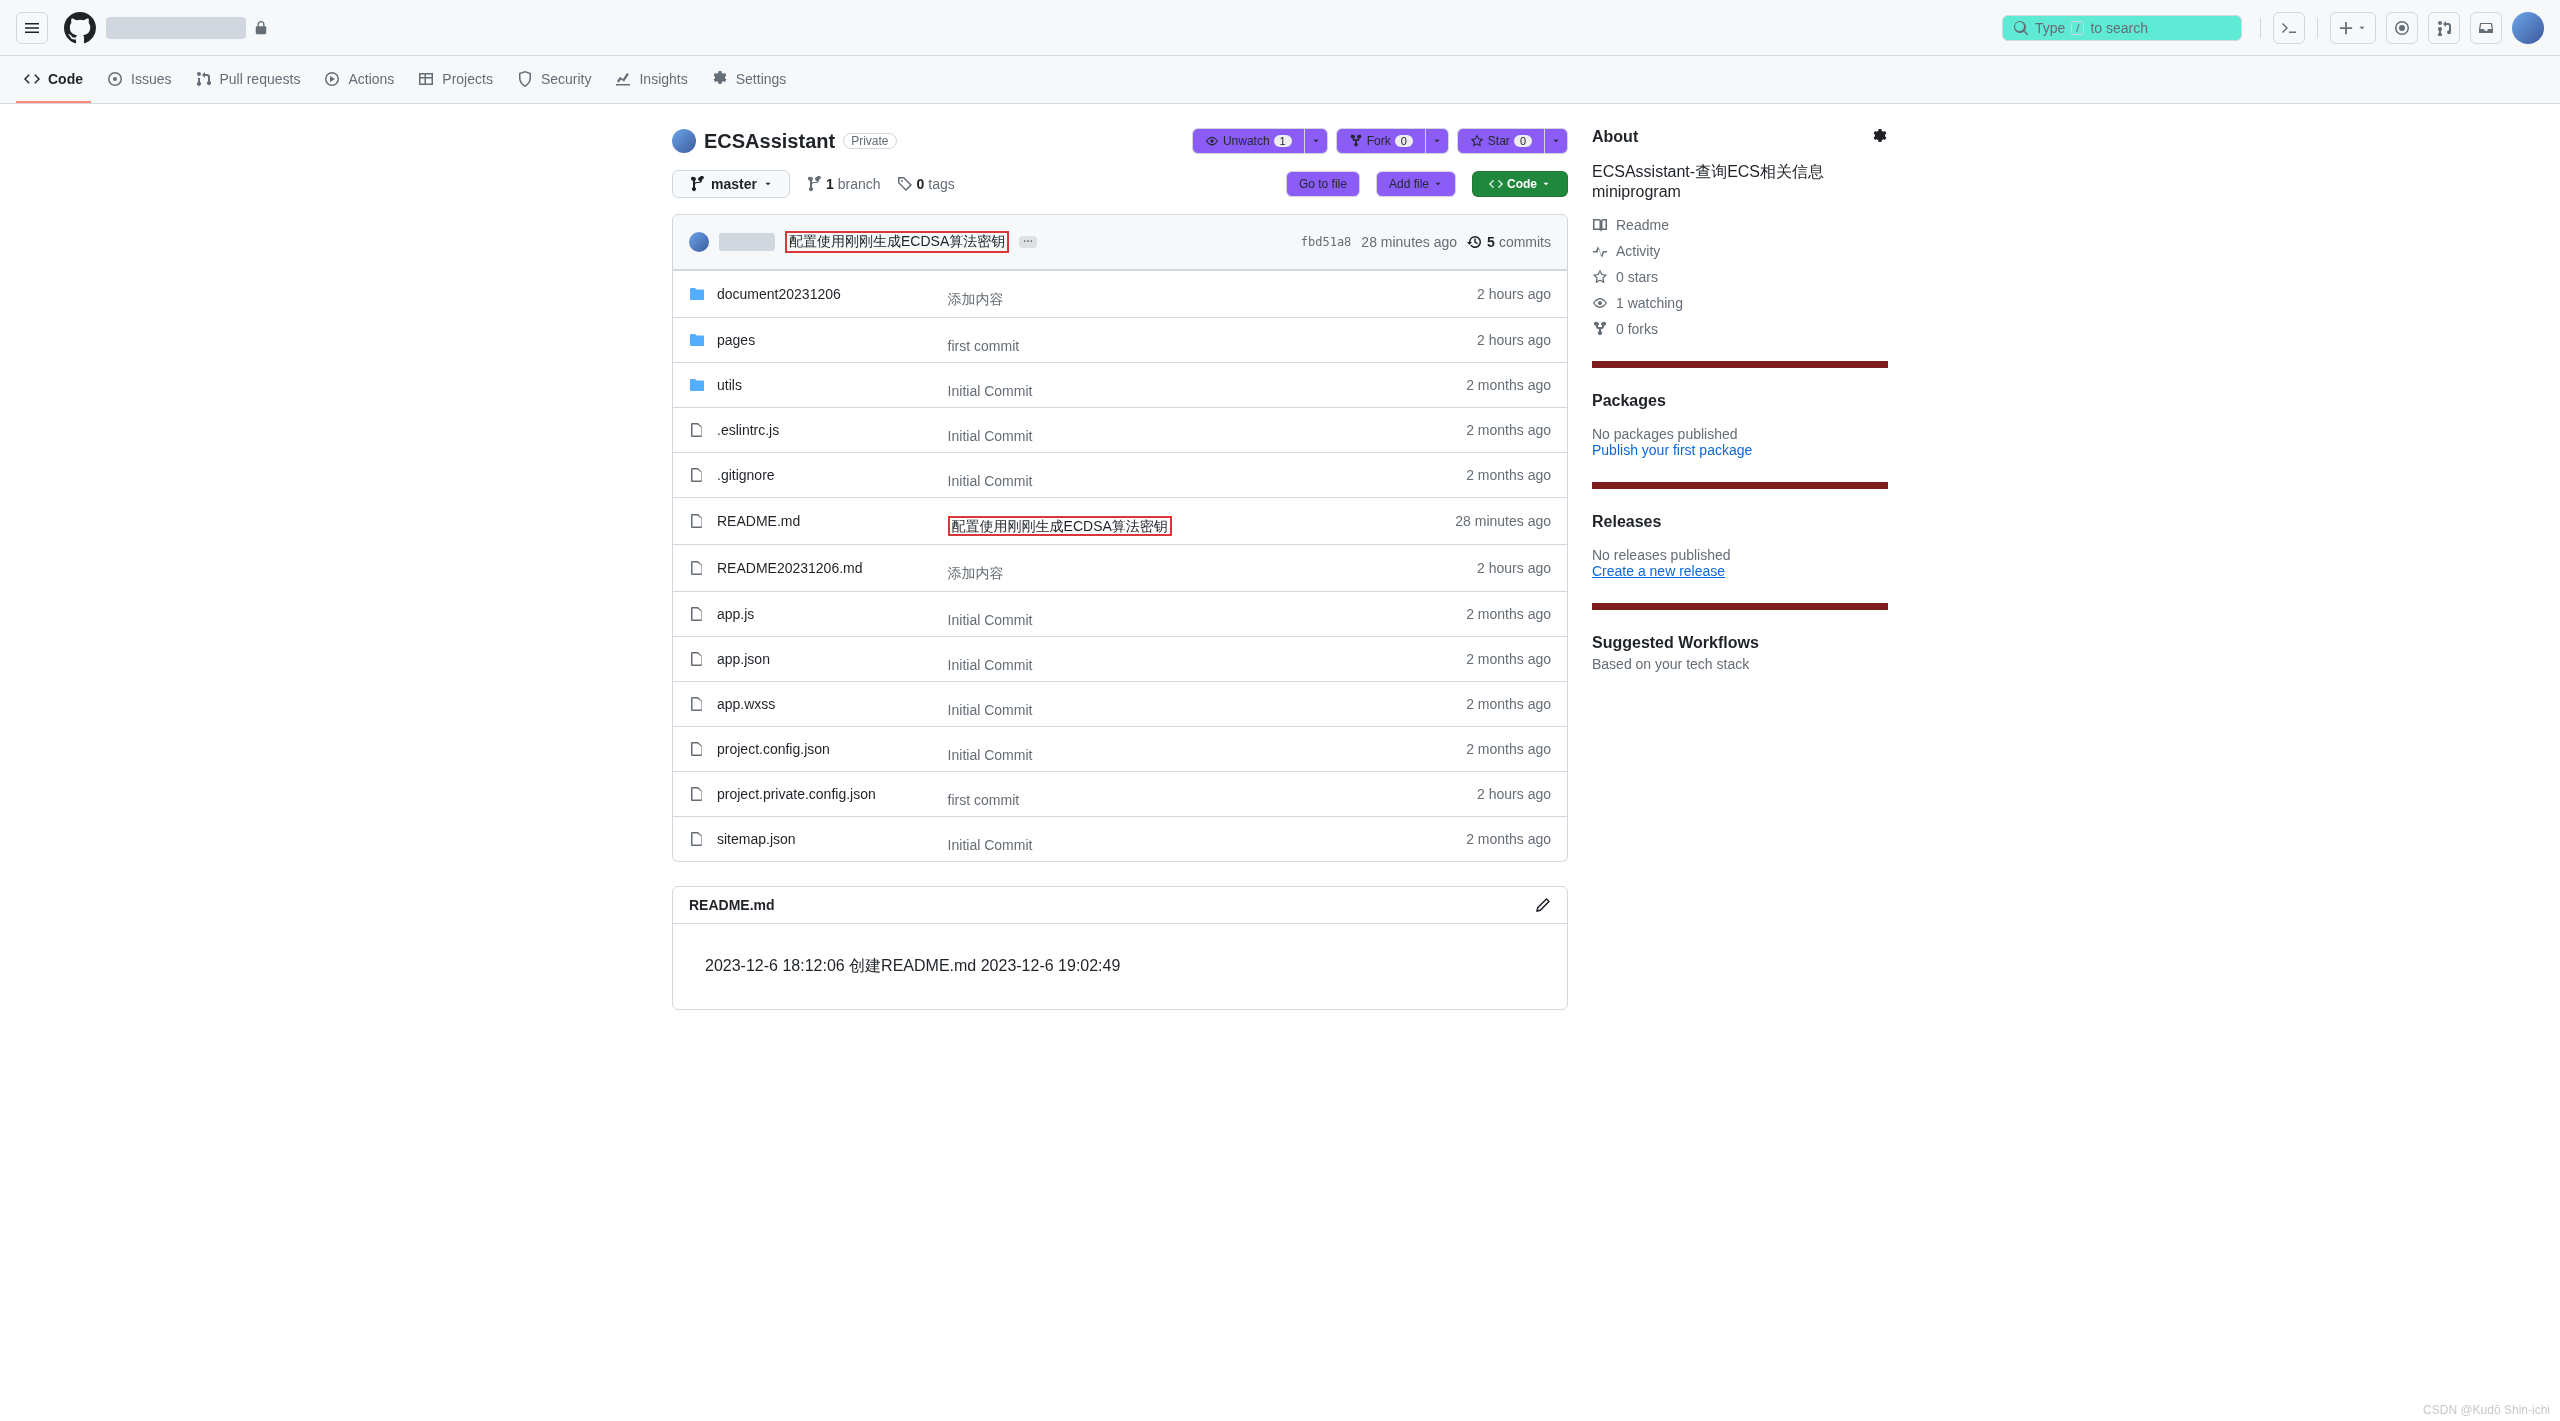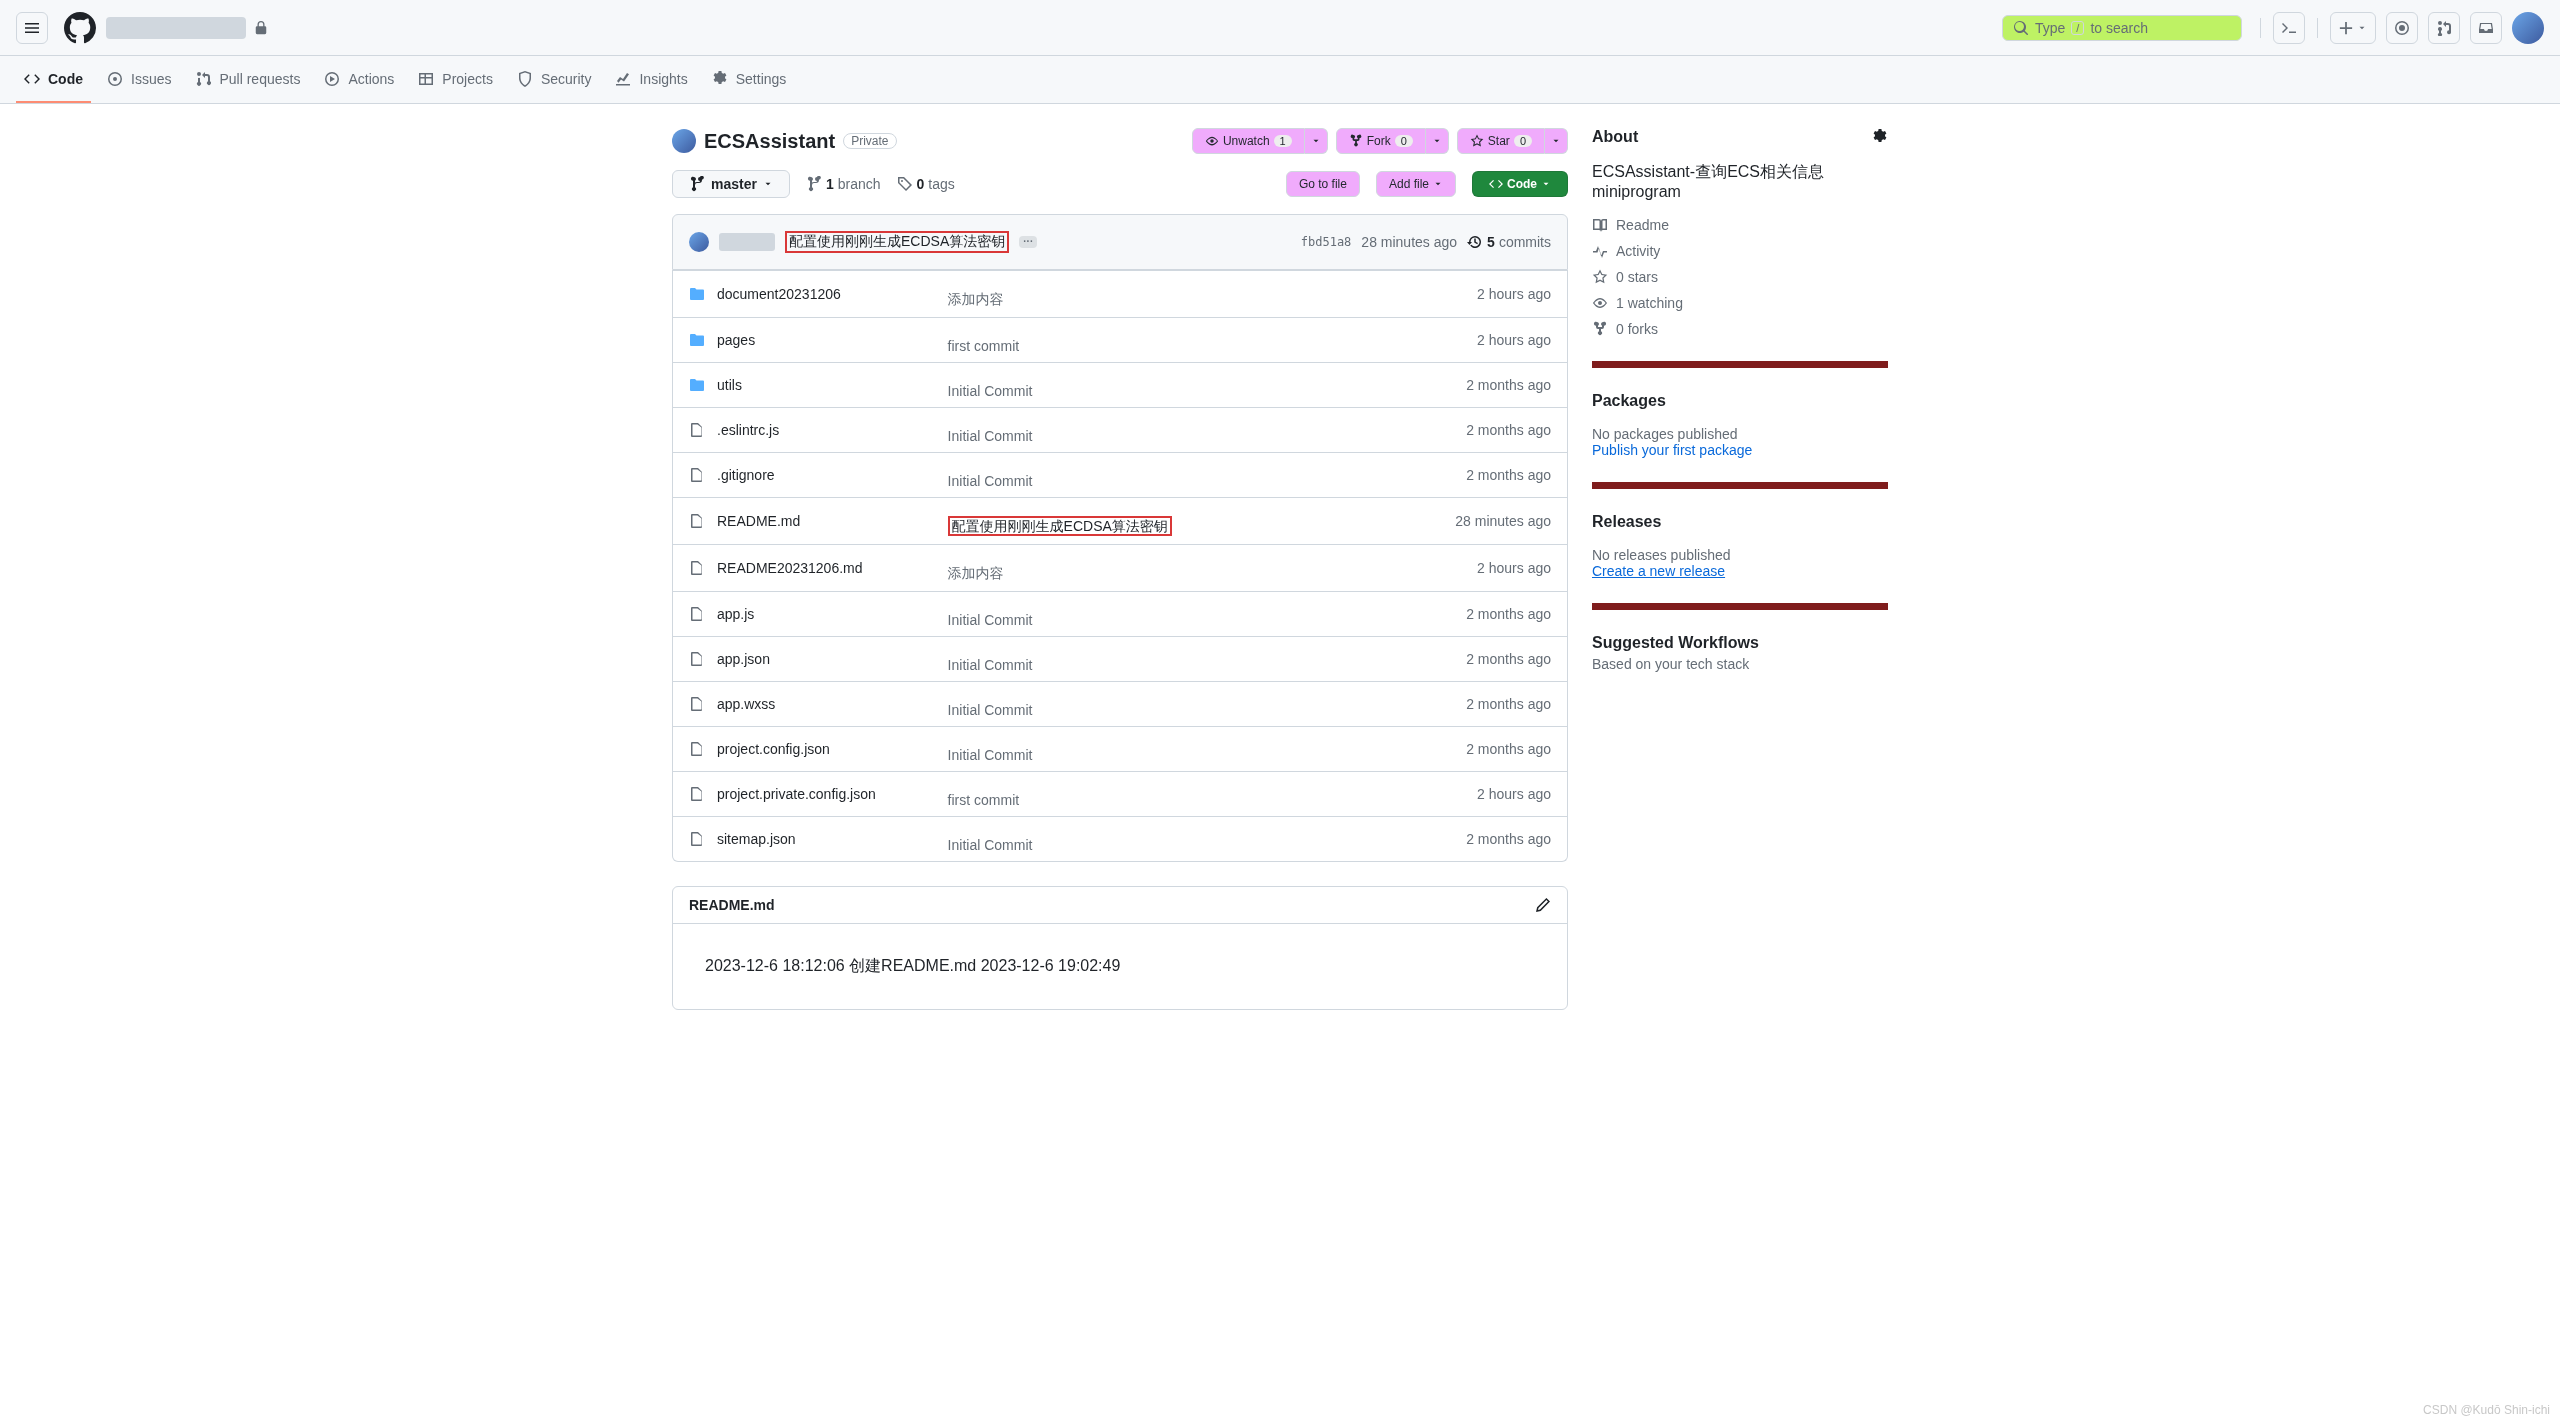--- a/index.html
+++ b/index.html
@@ -7,21 +7,21 @@
 a { text-decoration: none; color: inherit; }
 
 
 .app-header { display: flex; align-items: center; padding: 16px; background: #f6f8fa; border-bottom: 1px solid #d0d7de; height: 56px; }
 .hamburger { width: 32px; height: 32px; border: 1px solid #d0d7de; border-radius: 6px; display: flex; align-items: center; justify-content: center; margin-right: 16px; cursor: pointer; }
 .github-logo { margin-right: 10px; }
 .repo-crumb { display: flex; align-items: center; gap: 8px; }
 .repo-crumb-box { background: #d0d7de; height: 22px; width: 140px; border-radius: 4px; }
 .lock-mini { color: #656d76; }
 .header-spacer { flex: 1; }
-.search-bar { display: flex; align-items: center; border: 1px solid #d0d7de; border-radius: 6px; padding: 4px 10px; width: 240px; color: #656d76; gap: 6px; background: #bef264; }
+.search-bar { display: flex; align-items: center; border: 1px solid #d0d7de; border-radius: 6px; padding: 4px 10px; width: 240px; color: #656d76; gap: 6px; background: #5eead4; }
 .kbd { border: 1px solid #d0d7de; border-radius: 3px; padding: 0 4px; font-size: 11px; }
 .header-actions { display: flex; align-items: center; gap: 10px; margin-left: 16px; }
 .icon-btn { width: 32px; height: 32px; border: 1px solid #d0d7de; border-radius: 6px; display: flex; align-items: center; justify-content: center; cursor: pointer; color: #656d76;}
 .icon-btn.wide { width: auto; padding: 0 8px; gap: 4px; }
 .divider-v { width: 1px; height: 20px; background: #d0d7de; margin: 0 2px; }
 .avatar-sm { width: 32px; height: 32px; border-radius: 16px; background: linear-gradient(135deg,#6ba6e8,#3d5a9e); }
 .avatar-xs { width: 24px; height: 24px; border-radius: 12px; background: linear-gradient(135deg,#6ba6e8,#3d5a9e); display: inline-block; }
 .avatar-commit { width: 20px; height: 20px; border-radius: 10px; background: linear-gradient(135deg,#6ba6e8,#3d5a9e); }
 
 
@@ -32,21 +32,21 @@
 
 .container { max-width: 1280px; margin: 0 auto; padding: 24px 32px; display: flex; gap: 24px; }
 .main-col { flex: 1; min-width: 0; }
 .side-col { width: 296px; }
 
 
 .title-row { display: flex; align-items: center; gap: 8px; margin-bottom: 16px; }
 .title-row h1 { font-size: 20px; font-weight: 600; }
 .badge { border: 1px solid #d0d7de; border-radius: 2em; padding: 0 7px; font-size: 12px; color: #656d76; }
 .title-spacer { flex: 1; }
-.btn { border: 1px solid #d0d7de; border-radius: 6px; background: #f0abfc; padding: 5px 12px; font-size: 12px; display: inline-flex; align-items: center; gap: 4px; cursor: pointer; color: #24292f; }
+.btn { border: 1px solid #d0d7de; border-radius: 6px; background: #8b5cf6; padding: 5px 12px; font-size: 12px; display: inline-flex; align-items: center; gap: 4px; cursor: pointer; color: #24292f; }
 .btn .count { background: #eee; border-radius: 2em; padding: 0 6px; font-size: 11px; }
 .btn-group-split { border-left: none; border-radius: 0 6px 6px 0; padding: 5px 6px;}
 .btn-group-main { border-radius: 6px 0 0 6px; }
 .btn-green { background: #1f883d; color: #fff; border-color: rgba(31,35,40,.15); font-weight: 600; padding: 5px 16px;}
 .btn-row { display: flex; gap: 8px; align-items: center;}
 .btn-pair { display: flex; }
 
 
 .repo-toolbar { display: flex; align-items: center; gap: 16px; margin-bottom: 16px; }
 .branch-btn { border: 1px solid #d0d7de; border-radius: 6px; background: #f6f8fa; padding: 5px 16px; display: inline-flex; gap: 6px; align-items: center; font-size: 14px; font-weight: 600; }

